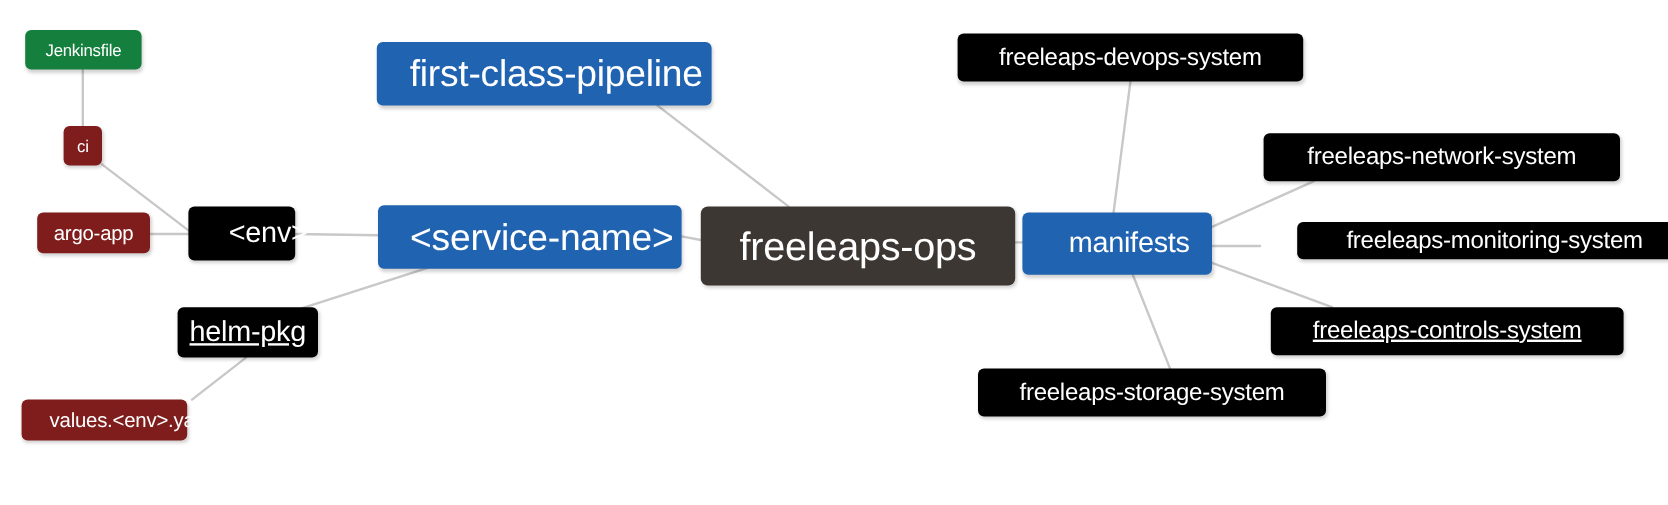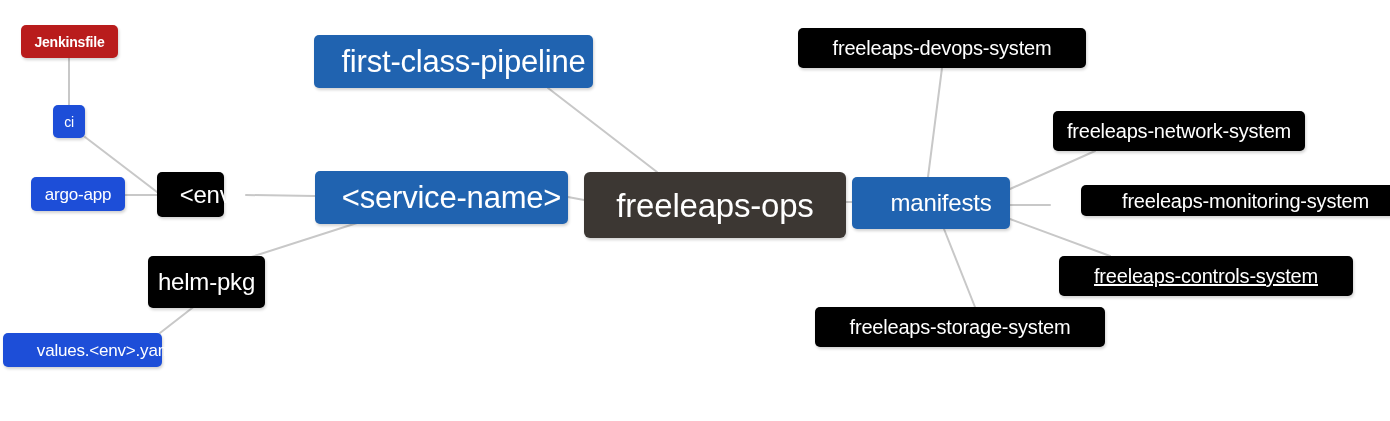--- a/index.html
+++ b/index.html
@@ -42,22 +42,22 @@
     box-shadow: 1px 2px 3px rgba(0,0,0,0.18);
     z-index: 2;
   }
   .node-root {
     background: #3c3733;
     font-size: 33px;
     border-radius: 6px;
   }
   .node-blue   { background: #2063b0; padding-left: 20px; }
   .node-green  { background: #000000; }
-  .node-red    { background: #1d4ed8; }
-  .node-amber  { background: #b91c1c; font-weight: bold; }
+  .node-red    { background: #7f1d1d; }
+  .node-amber  { background: #15803d; }
 
   .sz-xl  { font-size: 31px; }
   .sz-lg  { font-size: 24px; }
   .sz-md  { font-size: 20px; }
   .sz-sm  { font-size: 17px; }
   .sz-xs  { font-size: 14px; }
 </style>
 </head>
 <body>
 
@@ -77,27 +77,27 @@
       <line x1="1010" y1="189" x2="1095" y2="151" stroke="#c8c8c8" stroke-width="2" stroke-linecap="round"></line>
       <line x1="1010" y1="205" x2="1050" y2="205" stroke="#c8c8c8" stroke-width="2" stroke-linecap="round"></line>
       <line x1="1010" y1="219" x2="1110" y2="256" stroke="#c8c8c8" stroke-width="2" stroke-linecap="round"></line>
       <line x1="944" y1="229" x2="975" y2="307" stroke="#c8c8c8" stroke-width="2" stroke-linecap="round"></line>
     </svg>
 
   <div id="node-layer">
       <div class="node node-amber sz-xs" style="left: 21px; top: 25px; width: 97px; height: 33px;">Jenkinsfile</div>
       <div class="node node-red sz-xs" style="left: 53px; top: 105px; width: 32px; height: 33px;">ci</div>
       <div class="node node-red sz-sm" style="left: 31px; top: 177px; width: 94px; height: 34px;">argo-app</div>
-      <div class="node node-red sz-sm" style="left: 3px; top: 333px; width: 159px; height: 34px; padding-left: 47px;">values.&lt;env&gt;.yaml</div>
-      <div class="node node-green sz-lg" style="left: 148px; top: 256px; width: 117px; height: 52px;">helm-pkg</div>
-      <div class="node node-green sz-lg" style="left: 157px; top: 172px; width: 67px; height: 45px; padding-left: 44px;">&lt;env&gt;</div>
+      <div class="node node-red sz-sm" style="left: 18px; top: 333px; width: 138px; height: 34px; padding-left: 47px;">values.&lt;env&gt;.yaml</div>
+      <div class="node node-green sz-lg" style="left: 148px; top: 256px; width: 117px; height: 42px; text-decoration: underline;">helm-pkg</div>
+      <div class="node node-green sz-lg" style="left: 157px; top: 172px; width: 89px; height: 45px; padding-left: 44px;">&lt;env&gt;</div>
       <div class="node node-blue sz-xl" style="left: 315px; top: 171px; width: 253px; height: 53px;">&lt;service-name&gt;</div>
       <div class="node node-blue sz-xl" style="left: 314px; top: 35px; width: 279px; height: 53px;">first-class-pipeline</div>
       <div class="node node-root node-root" style="left: 584px; top: 172px; width: 262px; height: 66px;">freeleaps-ops</div>
       <div class="node node-blue sz-lg" style="left: 852px; top: 177px; width: 158px; height: 52px;">manifests</div>
       <div class="node node-green sz-md" style="left: 798px; top: 28px; width: 288px; height: 40px;">freeleaps-devops-system</div>
-      <div class="node node-green sz-md" style="left: 1053px; top: 111px; width: 252px; height: 40px;">freeleaps-network-system</div>
+      <div class="node node-green sz-md" style="left: 1053px; top: 111px; width: 297px; height: 40px;">freeleaps-network-system</div>
       <div class="node node-green sz-md" style="left: 1081px; top: 185px; width: 329px; height: 31px;">freeleaps-monitoring-system</div>
       <div class="node node-green sz-md" style="left: 1059px; top: 256px; width: 294px; height: 40px; text-decoration: underline;">freeleaps-controls-system</div>
       <div class="node node-green sz-md" style="left: 815px; top: 307px; width: 290px; height: 40px;">freeleaps-storage-system</div>
     </div>
 
 </div>
 
 </body></html>

